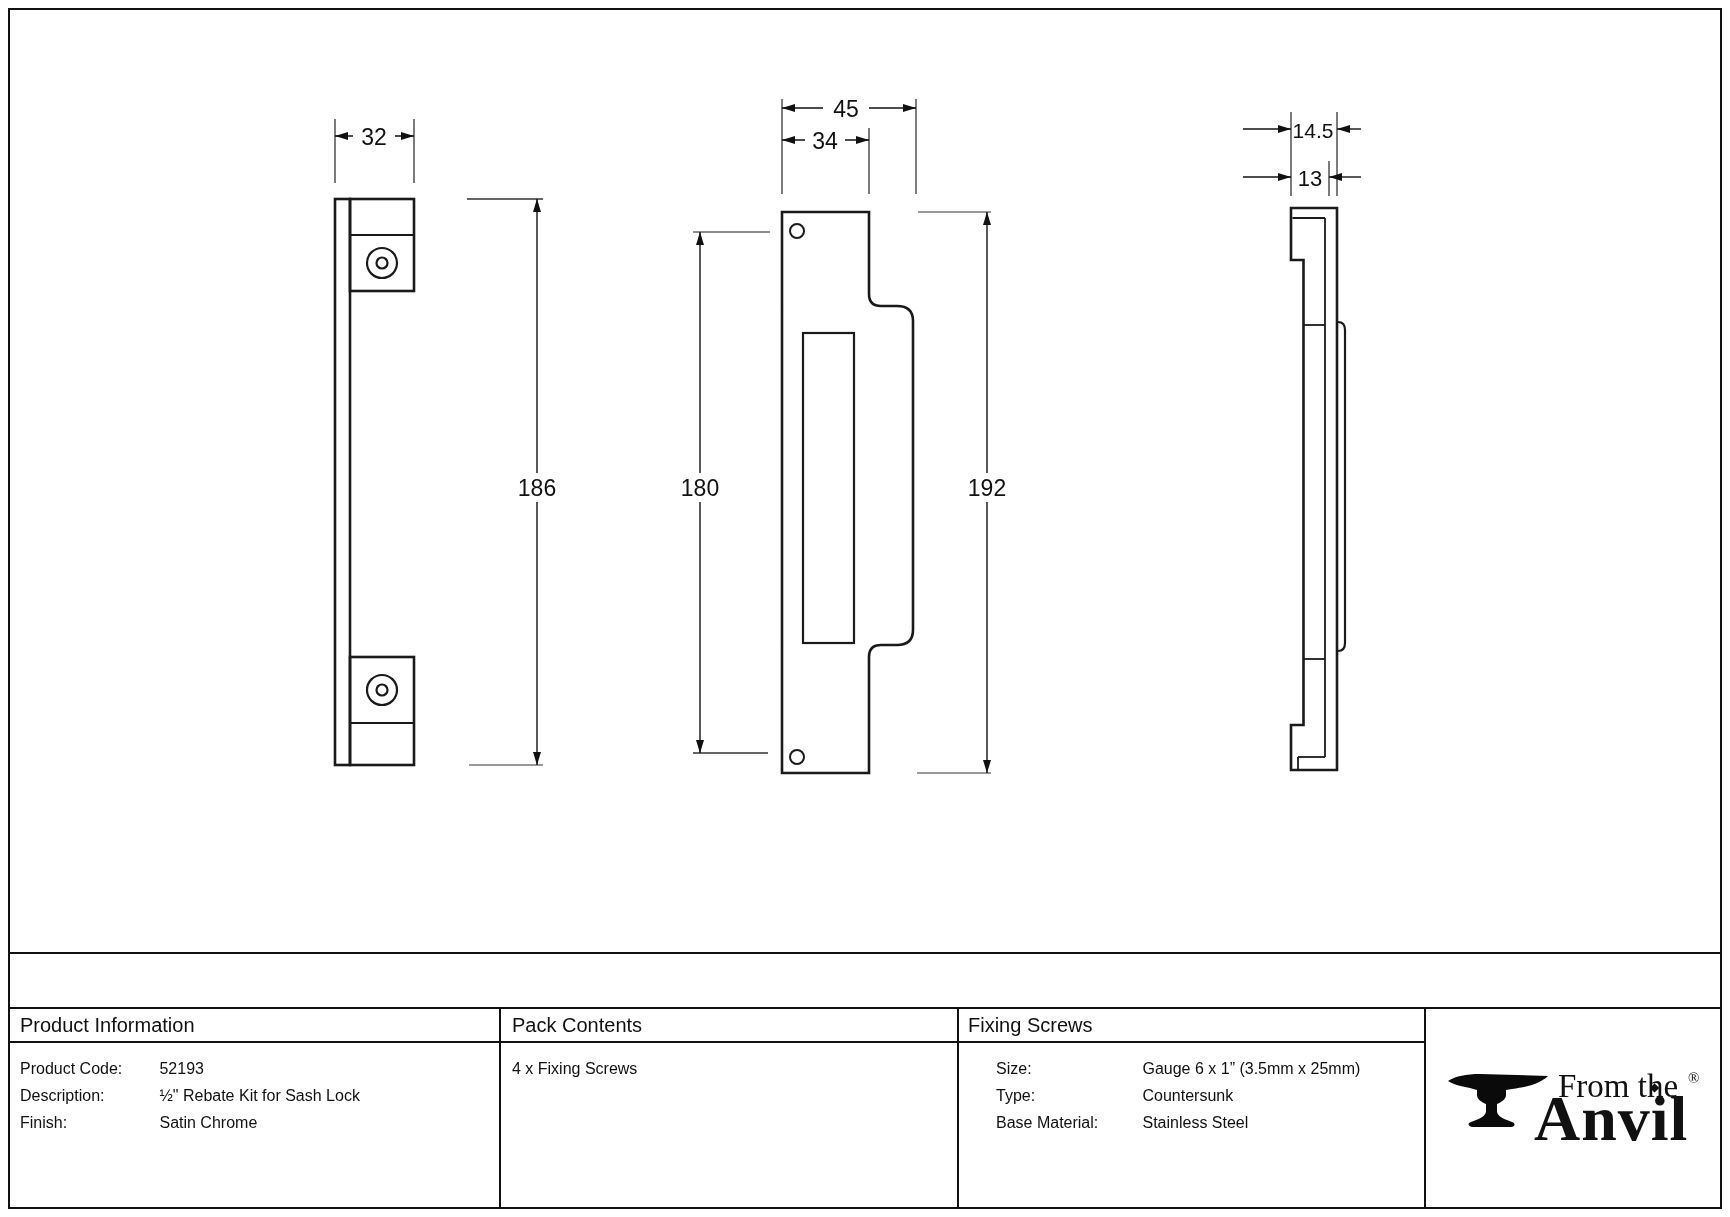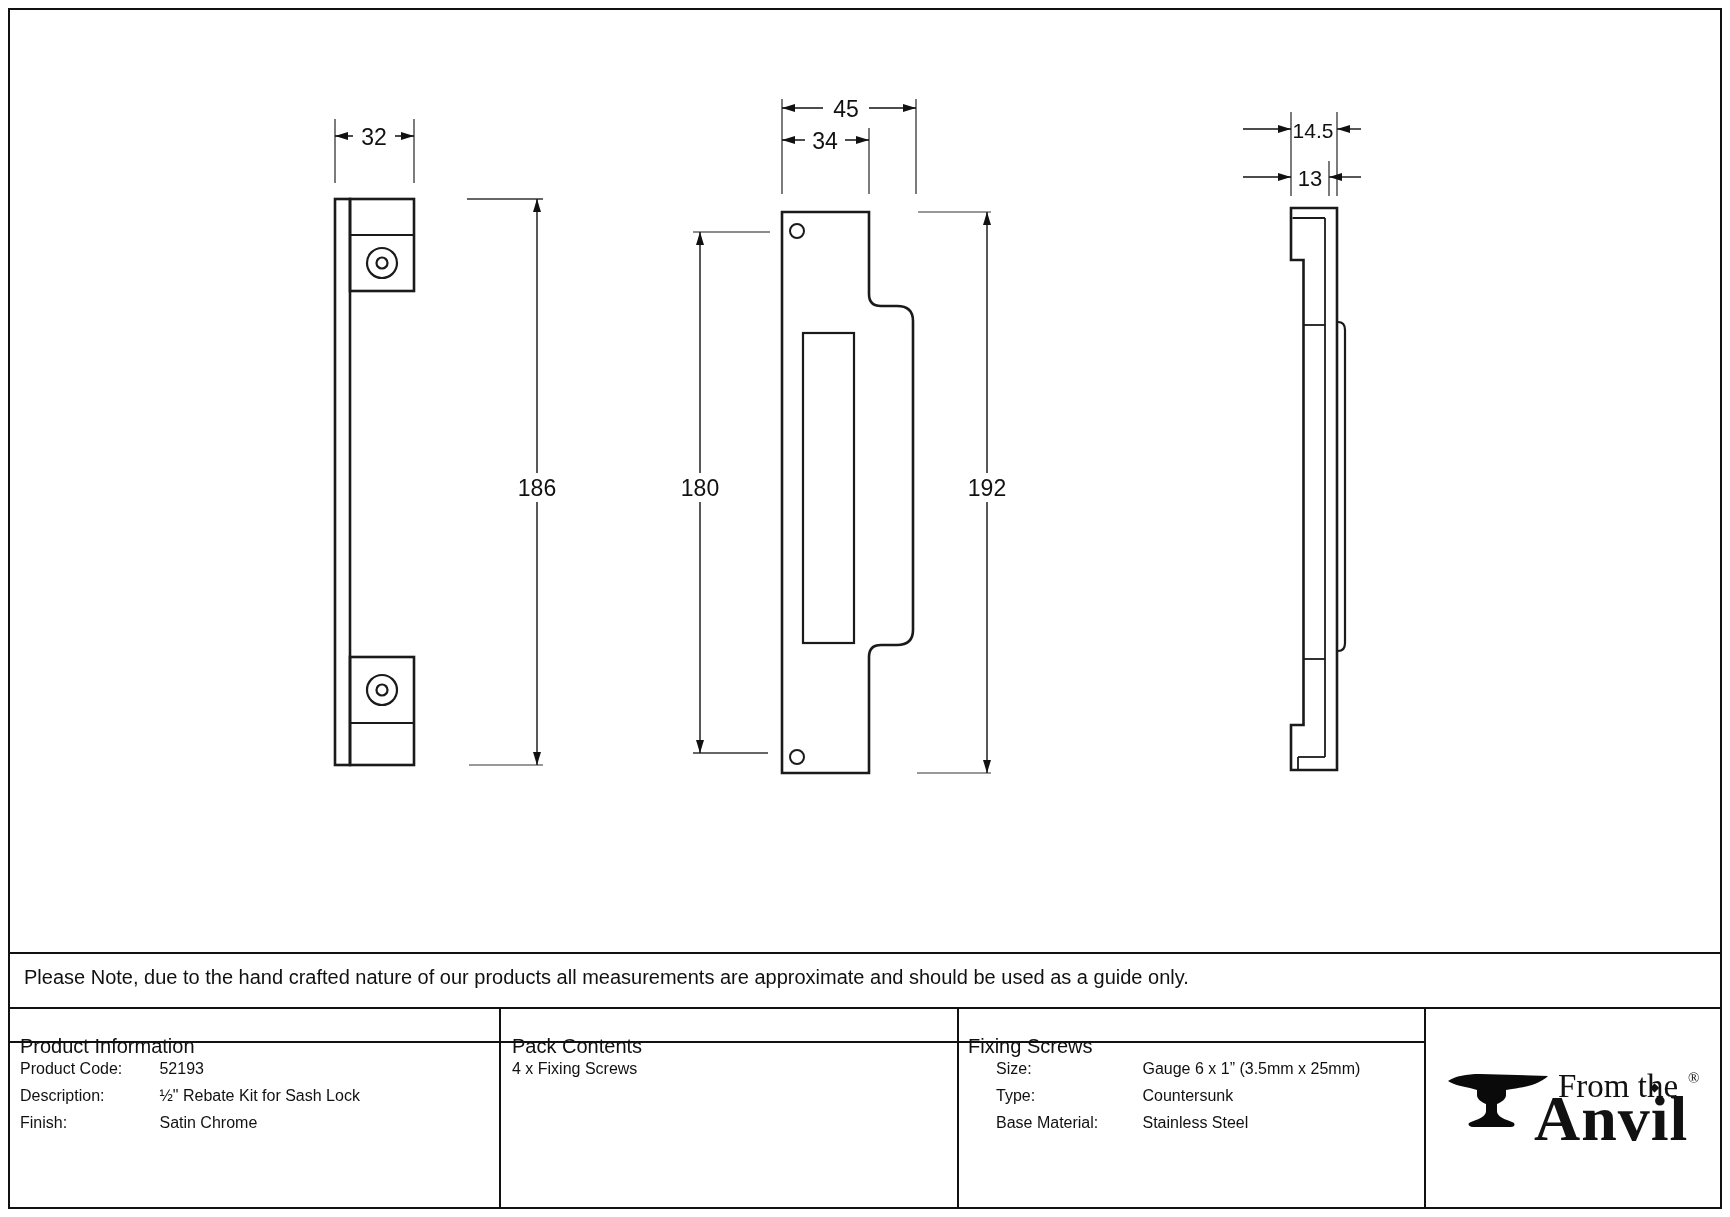--- a/index.html
+++ b/index.html
@@ -3,21 +3,21 @@
 <meta charset="utf-8">
 <style>
   html,body{margin:0;padding:0;background:#fff;}
   .page{position:relative;width:1730px;height:1217px;background:#fff;
         font-family:"Liberation Sans",sans-serif;color:#111;overflow:hidden;}
   .frame{position:absolute;left:8px;top:8px;width:1714px;height:1201px;
          border:2px solid #111;box-sizing:border-box;}
   .hline,.vline{position:absolute;background:#111;}
   svg text{font-family:"Liberation Sans",sans-serif;fill:#111;}
   .note{position:absolute;left:24px;top:966px;font-size:20px;}
-  .th{position:absolute;font-size:20px;margin-top:21px;}
+  .th{position:absolute;font-size:20px;}
   .cell{position:absolute;font-size:16px;line-height:27px;}
   .kv{display:block;height:27px;white-space:nowrap;}
   .kv .k{display:inline-block;}
   .c1 .k{width:135px;}
   .c3 .k{width:142px;}
   .logo{position:absolute;left:1438px;top:1056px;width:280px;height:145px;}
   .logo .anvil-ic{position:absolute;left:8px;top:16px;}
   .logo .fromthe{position:absolute;left:120px;top:12px;
         font-family:"Liberation Serif",serif;font-size:33px;white-space:nowrap;}
   .logo .brand{position:absolute;left:96px;top:26px;
@@ -150,21 +150,20 @@
   </svg>
 
   <div class="frame"></div>
   <div class="hline" style="left:8px;top:952px;width:1714px;height:2px"></div>
   <div class="hline" style="left:8px;top:1007px;width:1714px;height:2px"></div>
   <div class="hline" style="left:8px;top:1041px;width:1417px;height:2px"></div>
   <div class="vline" style="left:499px;top:1008px;width:2px;height:201px"></div>
   <div class="vline" style="left:957px;top:1008px;width:2px;height:201px"></div>
   <div class="vline" style="left:1424px;top:1008px;width:2px;height:201px"></div>
 
-  <div class="note">Please Note, due to the hand crafted nature of our products all measurements are approximate and should be used as a guide only.</div>
 
   <div class="th" style="left:20px;top:1014px">Product Information</div>
   <div class="th" style="left:512px;top:1014px">Pack Contents</div>
   <div class="th" style="left:968px;top:1014px">Fixing Screws</div>
 
   <div class="cell c1" style="left:20px;top:1055px;width:470px">
     <span class="kv">
       <span class="k">Product Code:</span>
       <span class="v">52193</span>
     </span>

